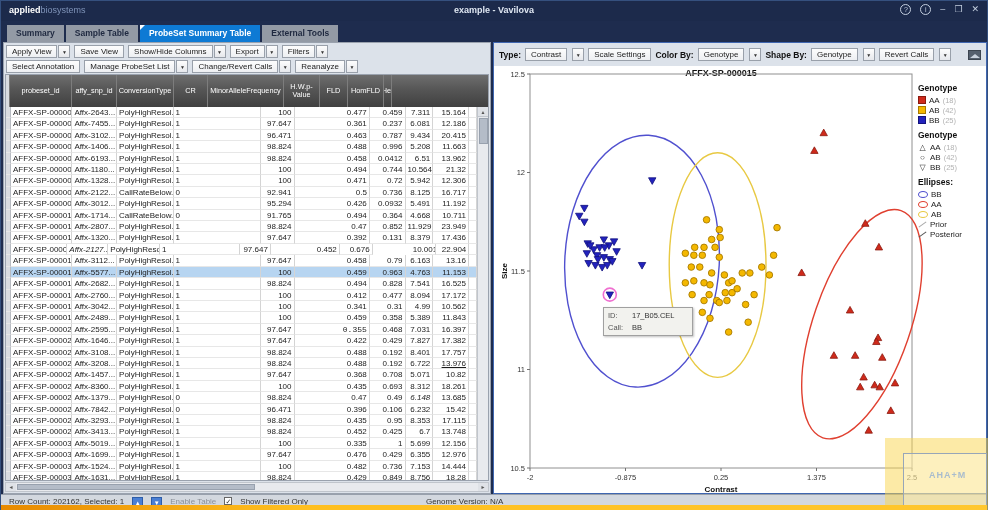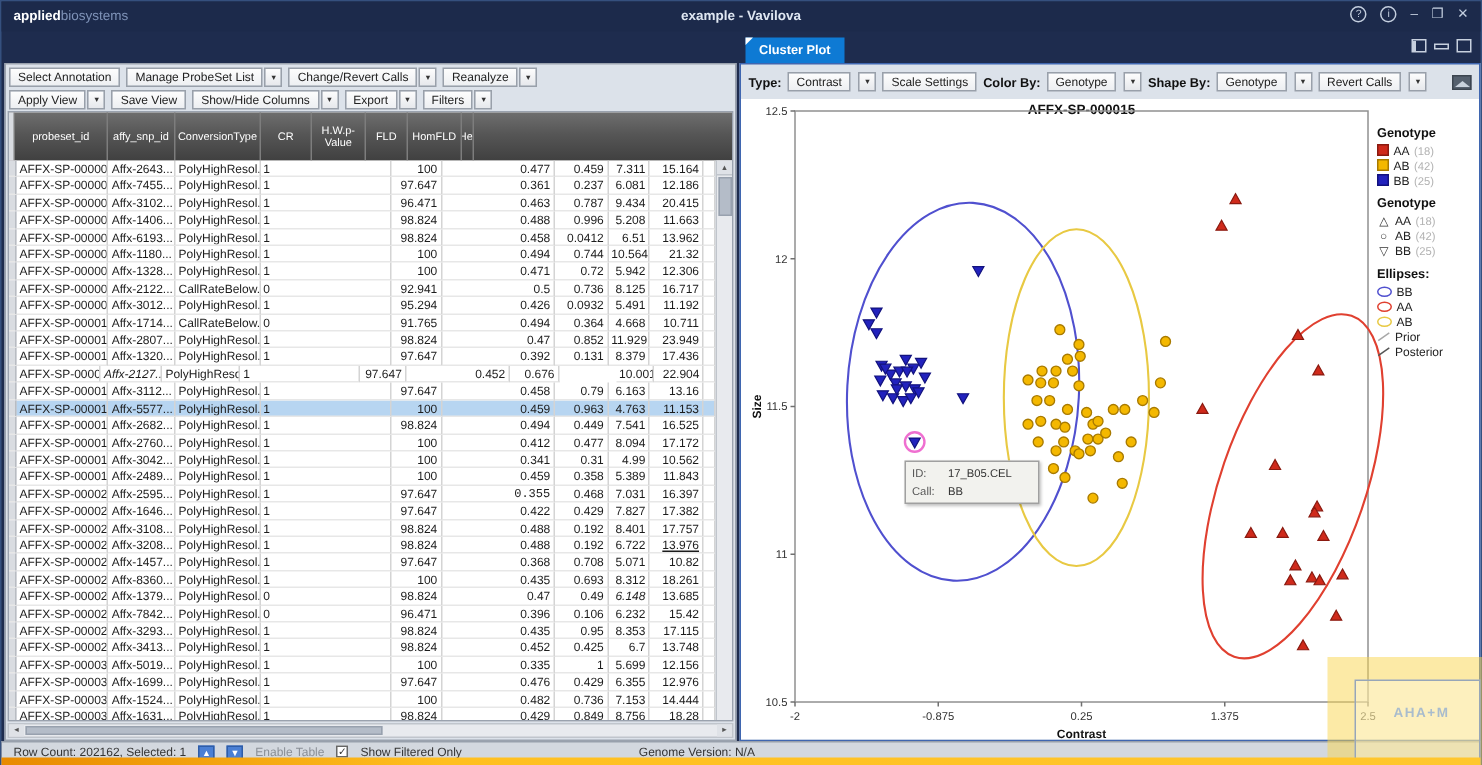--- a/index.html
+++ b/index.html
@@ -101,39 +101,28 @@
     <div class="wctrl">
       <div class="circ">?</div>
       <div class="circ">i</div>
       <div class="wbtn">–</div>
       <div class="wbtn">❒</div>
       <div class="wbtn">✕</div>
     </div>
   </div>
 
   <div class="panel-left">
+    <div class="tabs" id="left-tabs">
+        <div class="tab">Summary</div>
+        <div class="tab">Sample Table</div>
+        <div class="tab active"><span class="fold"></span>ProbeSet Summary Table</div>
+        <div class="tab">External Tools</div>
+      </div>
     <div class="lp-body">
       <div class="toolbar">
-        <div class="tbrow" id="tb1">
-            <span style="display: inline-flex;">
-              <span class="btn">Select Annotation</span>
-            </span>
-            <span style="display: inline-flex;">
-              <span class="btn">Manage ProbeSet List</span>
-              <span class="dd">▼</span>
-            </span>
-            <span style="display: inline-flex;">
-              <span class="btn">Change/Revert Calls</span>
-              <span class="dd">▼</span>
-            </span>
-            <span style="display: inline-flex;">
-              <span class="btn">Reanalyze</span>
-              <span class="dd">▼</span>
-            </span>
-          </div>
         <div class="tbrow" id="tb2">
             <span style="display: inline-flex;">
               <span class="btn">Apply View</span>
               <span class="dd">▼</span>
             </span>
             <span style="display: inline-flex;">
               <span class="btn">Save View</span>
             </span>
             <span style="display: inline-flex;">
               <span class="btn">Show/Hide Columns</span>
@@ -141,28 +130,46 @@
             </span>
             <span style="display: inline-flex;">
               <span class="btn">Export</span>
               <span class="dd">▼</span>
             </span>
             <span style="display: inline-flex;">
               <span class="btn">Filters</span>
               <span class="dd">▼</span>
             </span>
           </div>
+        <div class="tbrow" id="tb1">
+            <span style="display: inline-flex;">
+              <span class="btn">Select Annotation</span>
+            </span>
+            <span style="display: inline-flex;">
+              <span class="btn">Manage ProbeSet List</span>
+              <span class="dd">▼</span>
+            </span>
+            <span style="display: inline-flex;">
+              <span class="btn">Change/Revert Calls</span>
+              <span class="dd">▼</span>
+            </span>
+            <span style="display: inline-flex;">
+              <span class="btn">Reanalyze</span>
+              <span class="dd">▼</span>
+            </span>
+          </div>
       </div>
       <div class="grid">
         <div class="ghead" id="grid-head">
             <div class="hc rowstrip" style="width: 4px;"></div>
             <div class="hc" style="width: 62px;">probeset_id</div>
             <div class="hc" style="width: 45px;">affy_snp_id</div>
             <div class="hc" style="width: 57px;">ConversionType</div>
             <div class="hc" style="width: 34px;">CR</div>
+            <div class="hc" style="width: 76px;">MinorAlleleFrequency</div>
             <div class="hc" style="width: 36px;">H.W.p-Value</div>
             <div class="hc" style="width: 28px;">FLD</div>
             <div class="hc" style="width: 36px;">HomFLD</div>
             <div class="hc" style="width: 8px;">Het</div>
           </div>
         <div class="gbody" id="grid-body">
             <div class="tr">
               <div class="tc rowstrip" style="width: 4px;"></div>
               <div class="tc" style="width: 62px;">AFFX-SP-000001</div>
               <div class="tc" style="width: 45px;">Affx-2643...</div>
@@ -358,21 +365,21 @@
               <div class="tc" style="width: 8px;"></div>
             </div>
             <div class="tr">
               <div class="tc rowstrip" style="width: 4px;"></div>
               <div class="tc" style="width: 62px;">AFFX-SP-000016</div>
               <div class="tc" style="width: 45px;">Affx-2682...</div>
               <div class="tc" style="width: 57px;">PolyHighResol...</div>
               <div class="tc" style="width: 88px;">1</div>
               <div class="tc num" style="width: 34px;">98.824</div>
               <div class="tc num" style="width: 76px;">0.494</div>
-              <div class="tc num" style="width: 36px;">0.449</div>
+              <div class="tc num" style="width: 36px;">0.828</div>
               <div class="tc num" style="width: 28px;">7.541</div>
               <div class="tc num" style="width: 36px;">16.525</div>
               <div class="tc" style="width: 8px;"></div>
             </div>
             <div class="tr">
               <div class="tc rowstrip" style="width: 4px;"></div>
               <div class="tc" style="width: 62px;">AFFX-SP-000017</div>
               <div class="tc" style="width: 45px;">Affx-2760...</div>
               <div class="tc" style="width: 57px;">PolyHighResol...</div>
               <div class="tc" style="width: 88px;">1</div>
@@ -599,28 +606,20 @@
       </div>
       <div class="hscroll">
         <div class="harrow" style="left:0">◄</div>
         <div class="hthumb"></div>
         <div class="harrow" style="right:0">►</div>
       </div>
     </div>
   </div>
 
   <div class="panel-right">
-    <div class="tabs">
-      <div class="tab active"><span class="fold"></span><span>Cluster Plot</span></div>
-      <div class="panel-icons">
-        <div class="picon inner"></div>
-        <div class="picon" style="height:4px;margin-top:3px"></div>
-        <div class="picon"></div>
-      </div>
-    </div>
     <div class="rp-body">
       <div class="rtoolbar">
         <span class="tlabel">Type:</span>
         <span class="btn">Contrast</span>
           <span class="dd">▼</span>
         <span class="btn">Scale Settings</span>
         <span class="tlabel">Color By:</span>
         <span class="btn">Genotype</span>
           <span class="dd">▼</span>
         <span class="tlabel">Shape By:</span>

